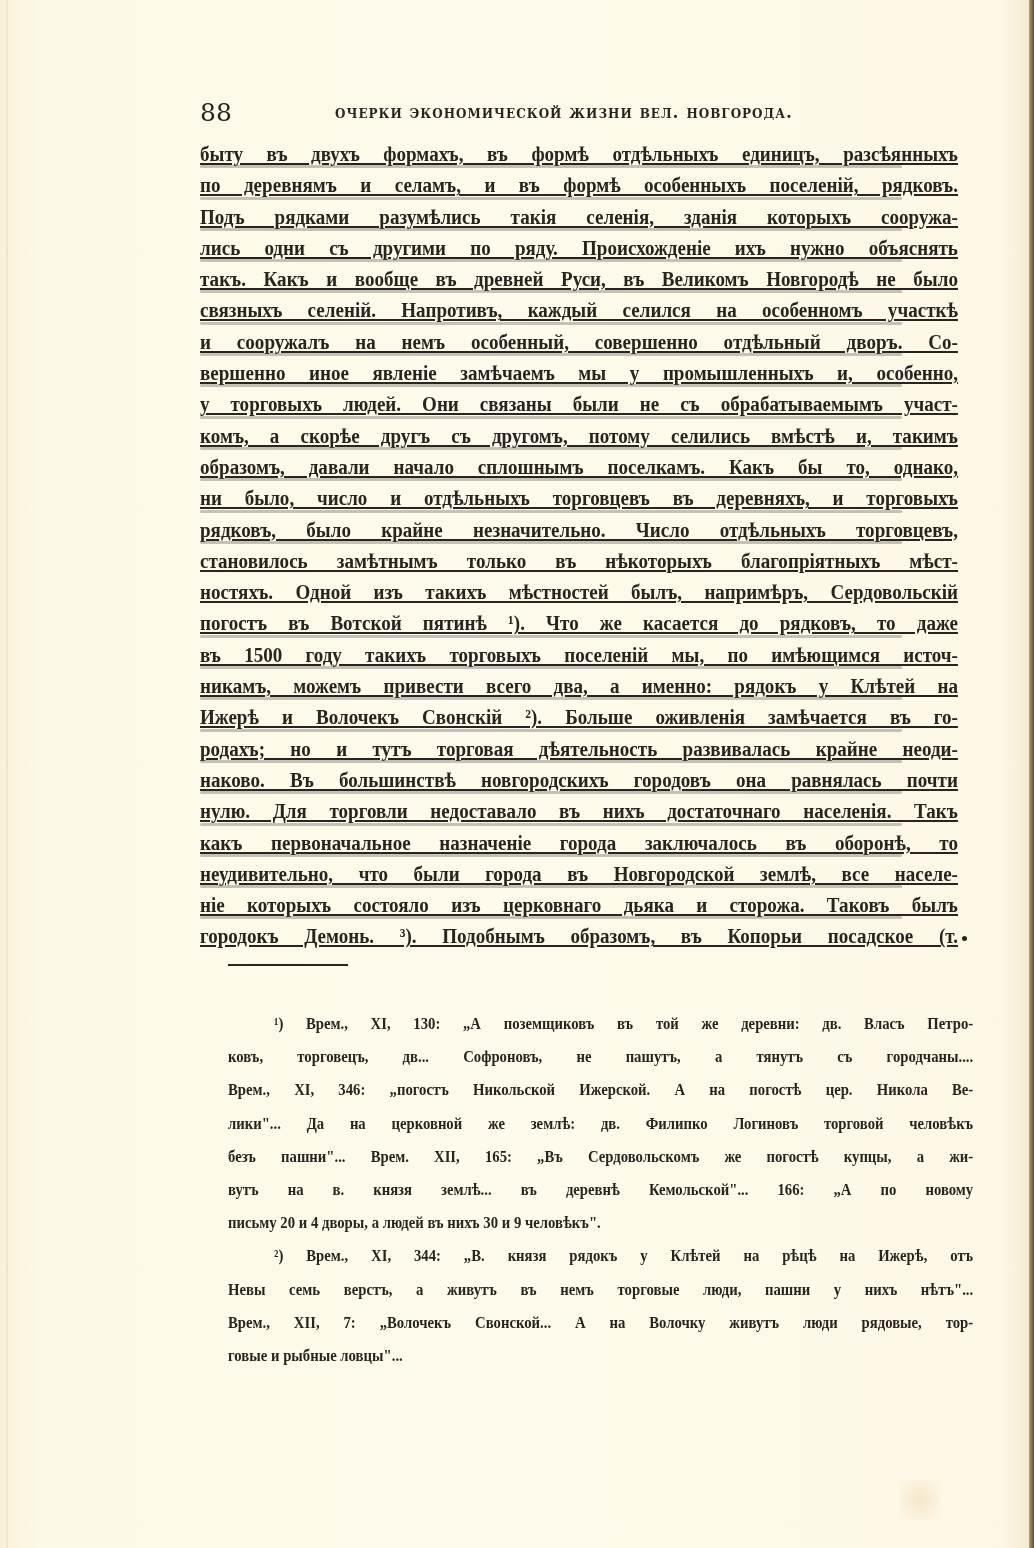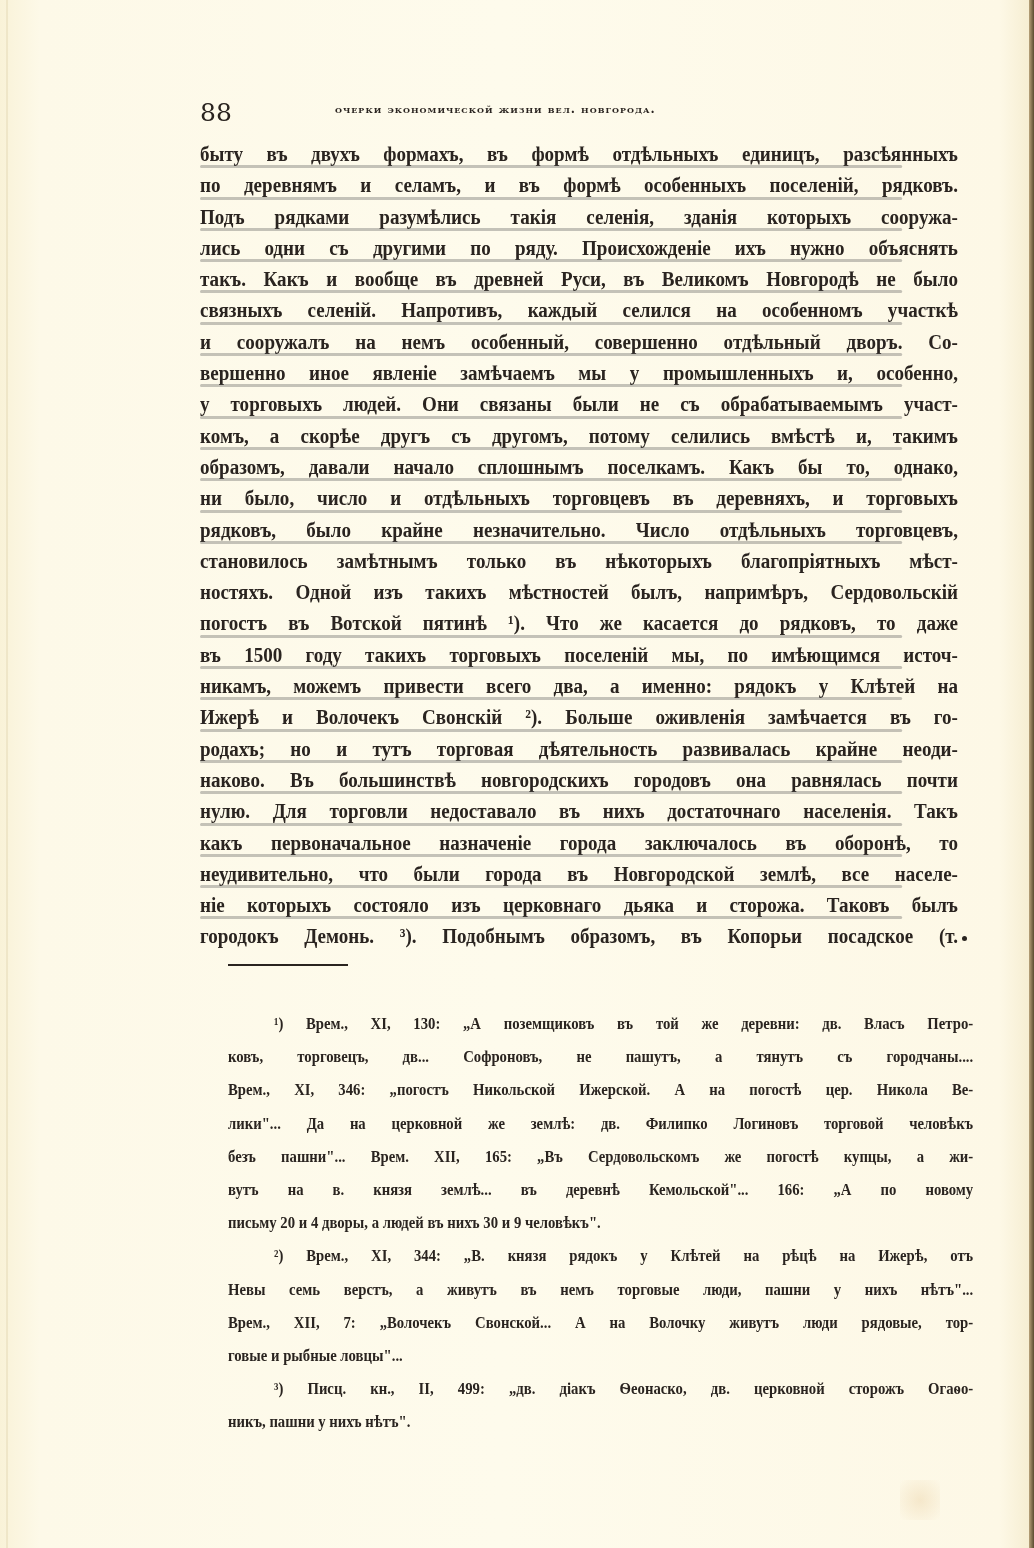--- a/index.html
+++ b/index.html
@@ -25,26 +25,26 @@
   }
   .header {
     position: absolute; top: 98px; left: 200px; width: 620px; height: 34px;
   }
   .page-number {
     position: absolute; left: 0; top: 0;
     font-size: 25px; letter-spacing: 0px;
   }
   .running-title {
     position: absolute; left: 135px; top: 4px;
-    font-size: 12px; letter-spacing: 1px;
+    font-size: 17px; letter-spacing: 1px;
     font-variant: small-caps; text-transform: lowercase;
     font-weight: bold;
   }
   .body-text {
-    position: absolute; top: 139px; left: 200px; width: 760px;
+    position: absolute; top: 139px; left: 200px; width: 760px; text-decoration: underline;
   }
   .line {
     height: 31.3px; line-height: 31.3px;
     font-size: 20.5px; white-space: nowrap;
     text-align: justify; text-align-last: justify;
     font-family: "Liberation Serif", "DejaVu Serif", serif;
     font-weight: bold;
     transform: scaleX(0.93); transform-origin: left center;
     width: 815px;
     position: relative;
@@ -133,21 +133,17 @@
       <div class="fn-line">безъ пашни"... Врем. XII, 165: „Въ Сердовольскомъ же погостѣ купцы, а жи-</div>
       <div class="fn-line">вутъ на в. князя землѣ... въ деревнѣ Кемольской"... 166: „А по новому</div>
       <div class="fn-line last">письму 20 и 4 дворы, а людей въ нихъ 30 и 9 человѣкъ".</div>
     </div>
     <div>
       <div class="fn-line indent">²) Врем., XI, 344: „В. князя рядокъ у Клѣтей на рѣцѣ на Ижерѣ, отъ</div>
       <div class="fn-line">Невы семь верстъ, а живутъ въ немъ торговые люди, пашни у нихъ нѣтъ"...</div>
       <div class="fn-line">Врем., XII, 7: „Волочекъ Свонской... А на Волочку живутъ люди рядовые, тор-</div>
       <div class="fn-line last">говые и рыбные ловцы"...</div>
     </div>
-    <div>
-      <div class="fn-line indent">³) Писц. кн., II, 499: „дв. діакъ Ѳеонаско, дв. церковной сторожъ Огаѳо-</div>
-      <div class="fn-line last">никъ, пашни у нихъ нѣтъ".</div>
-    </div>
   </div>
 
   <div class="stain"></div>
 </div>
 <div class="edge-right"></div>
 
 </body></html>

